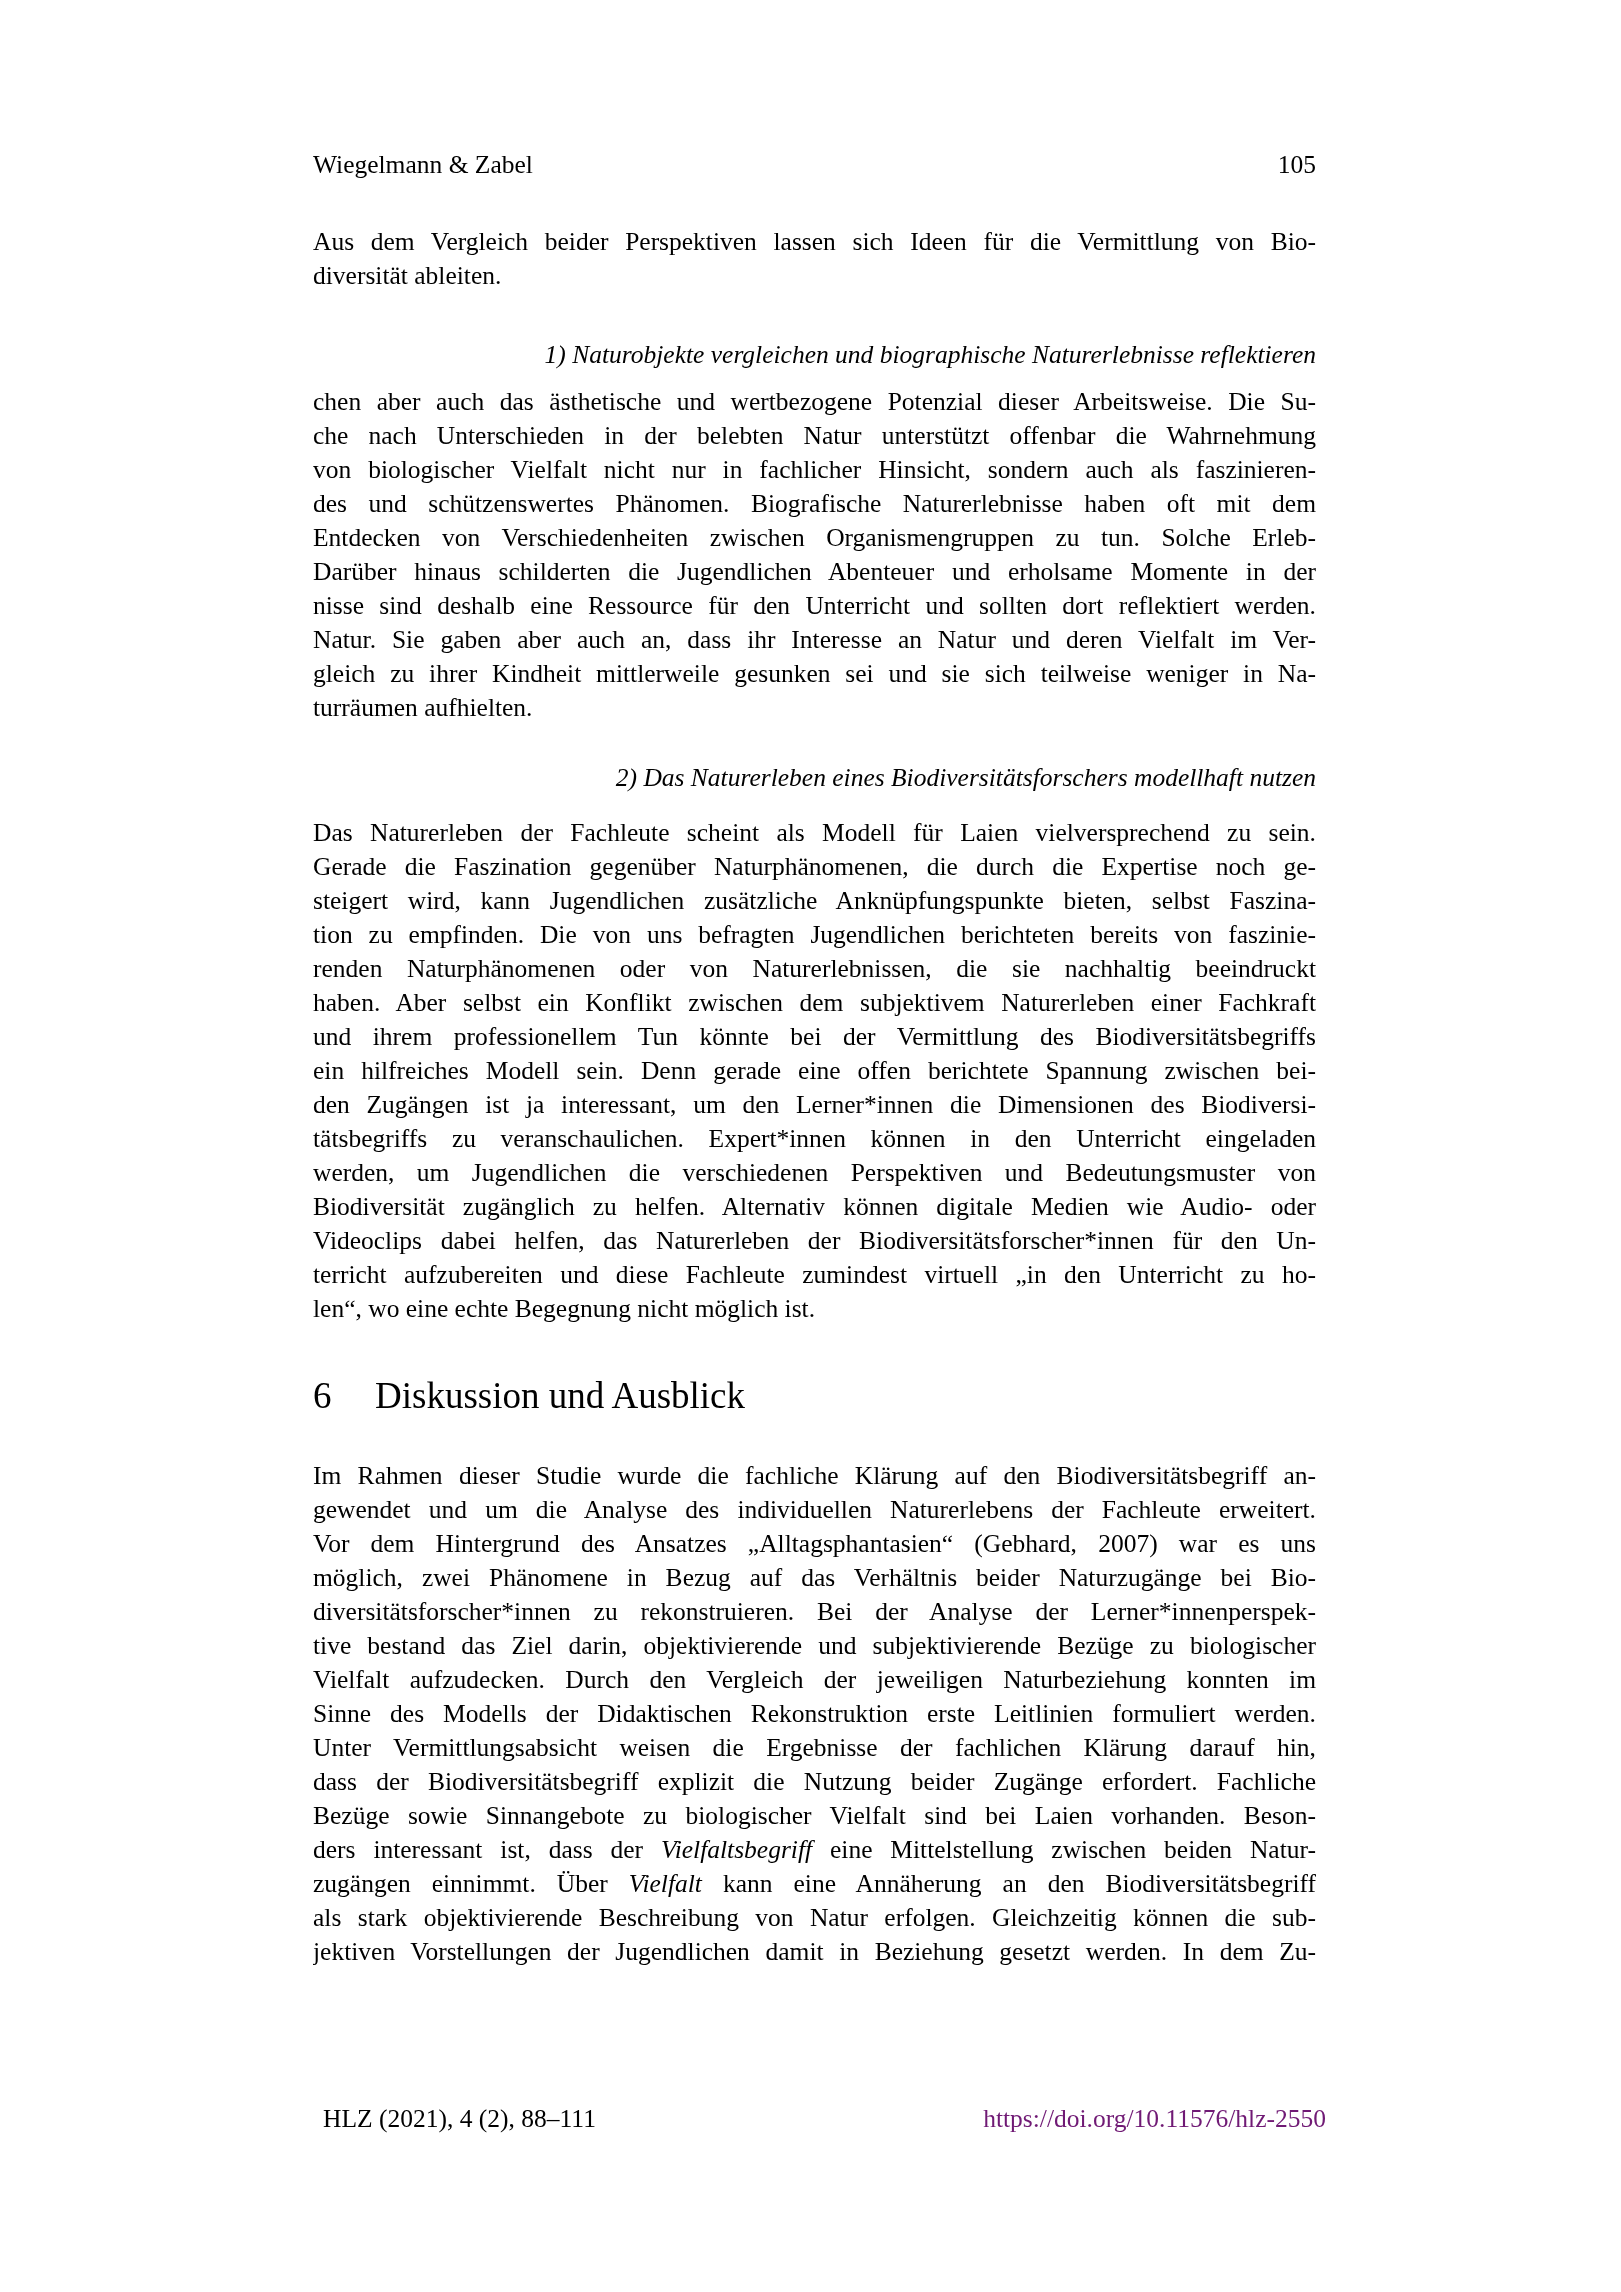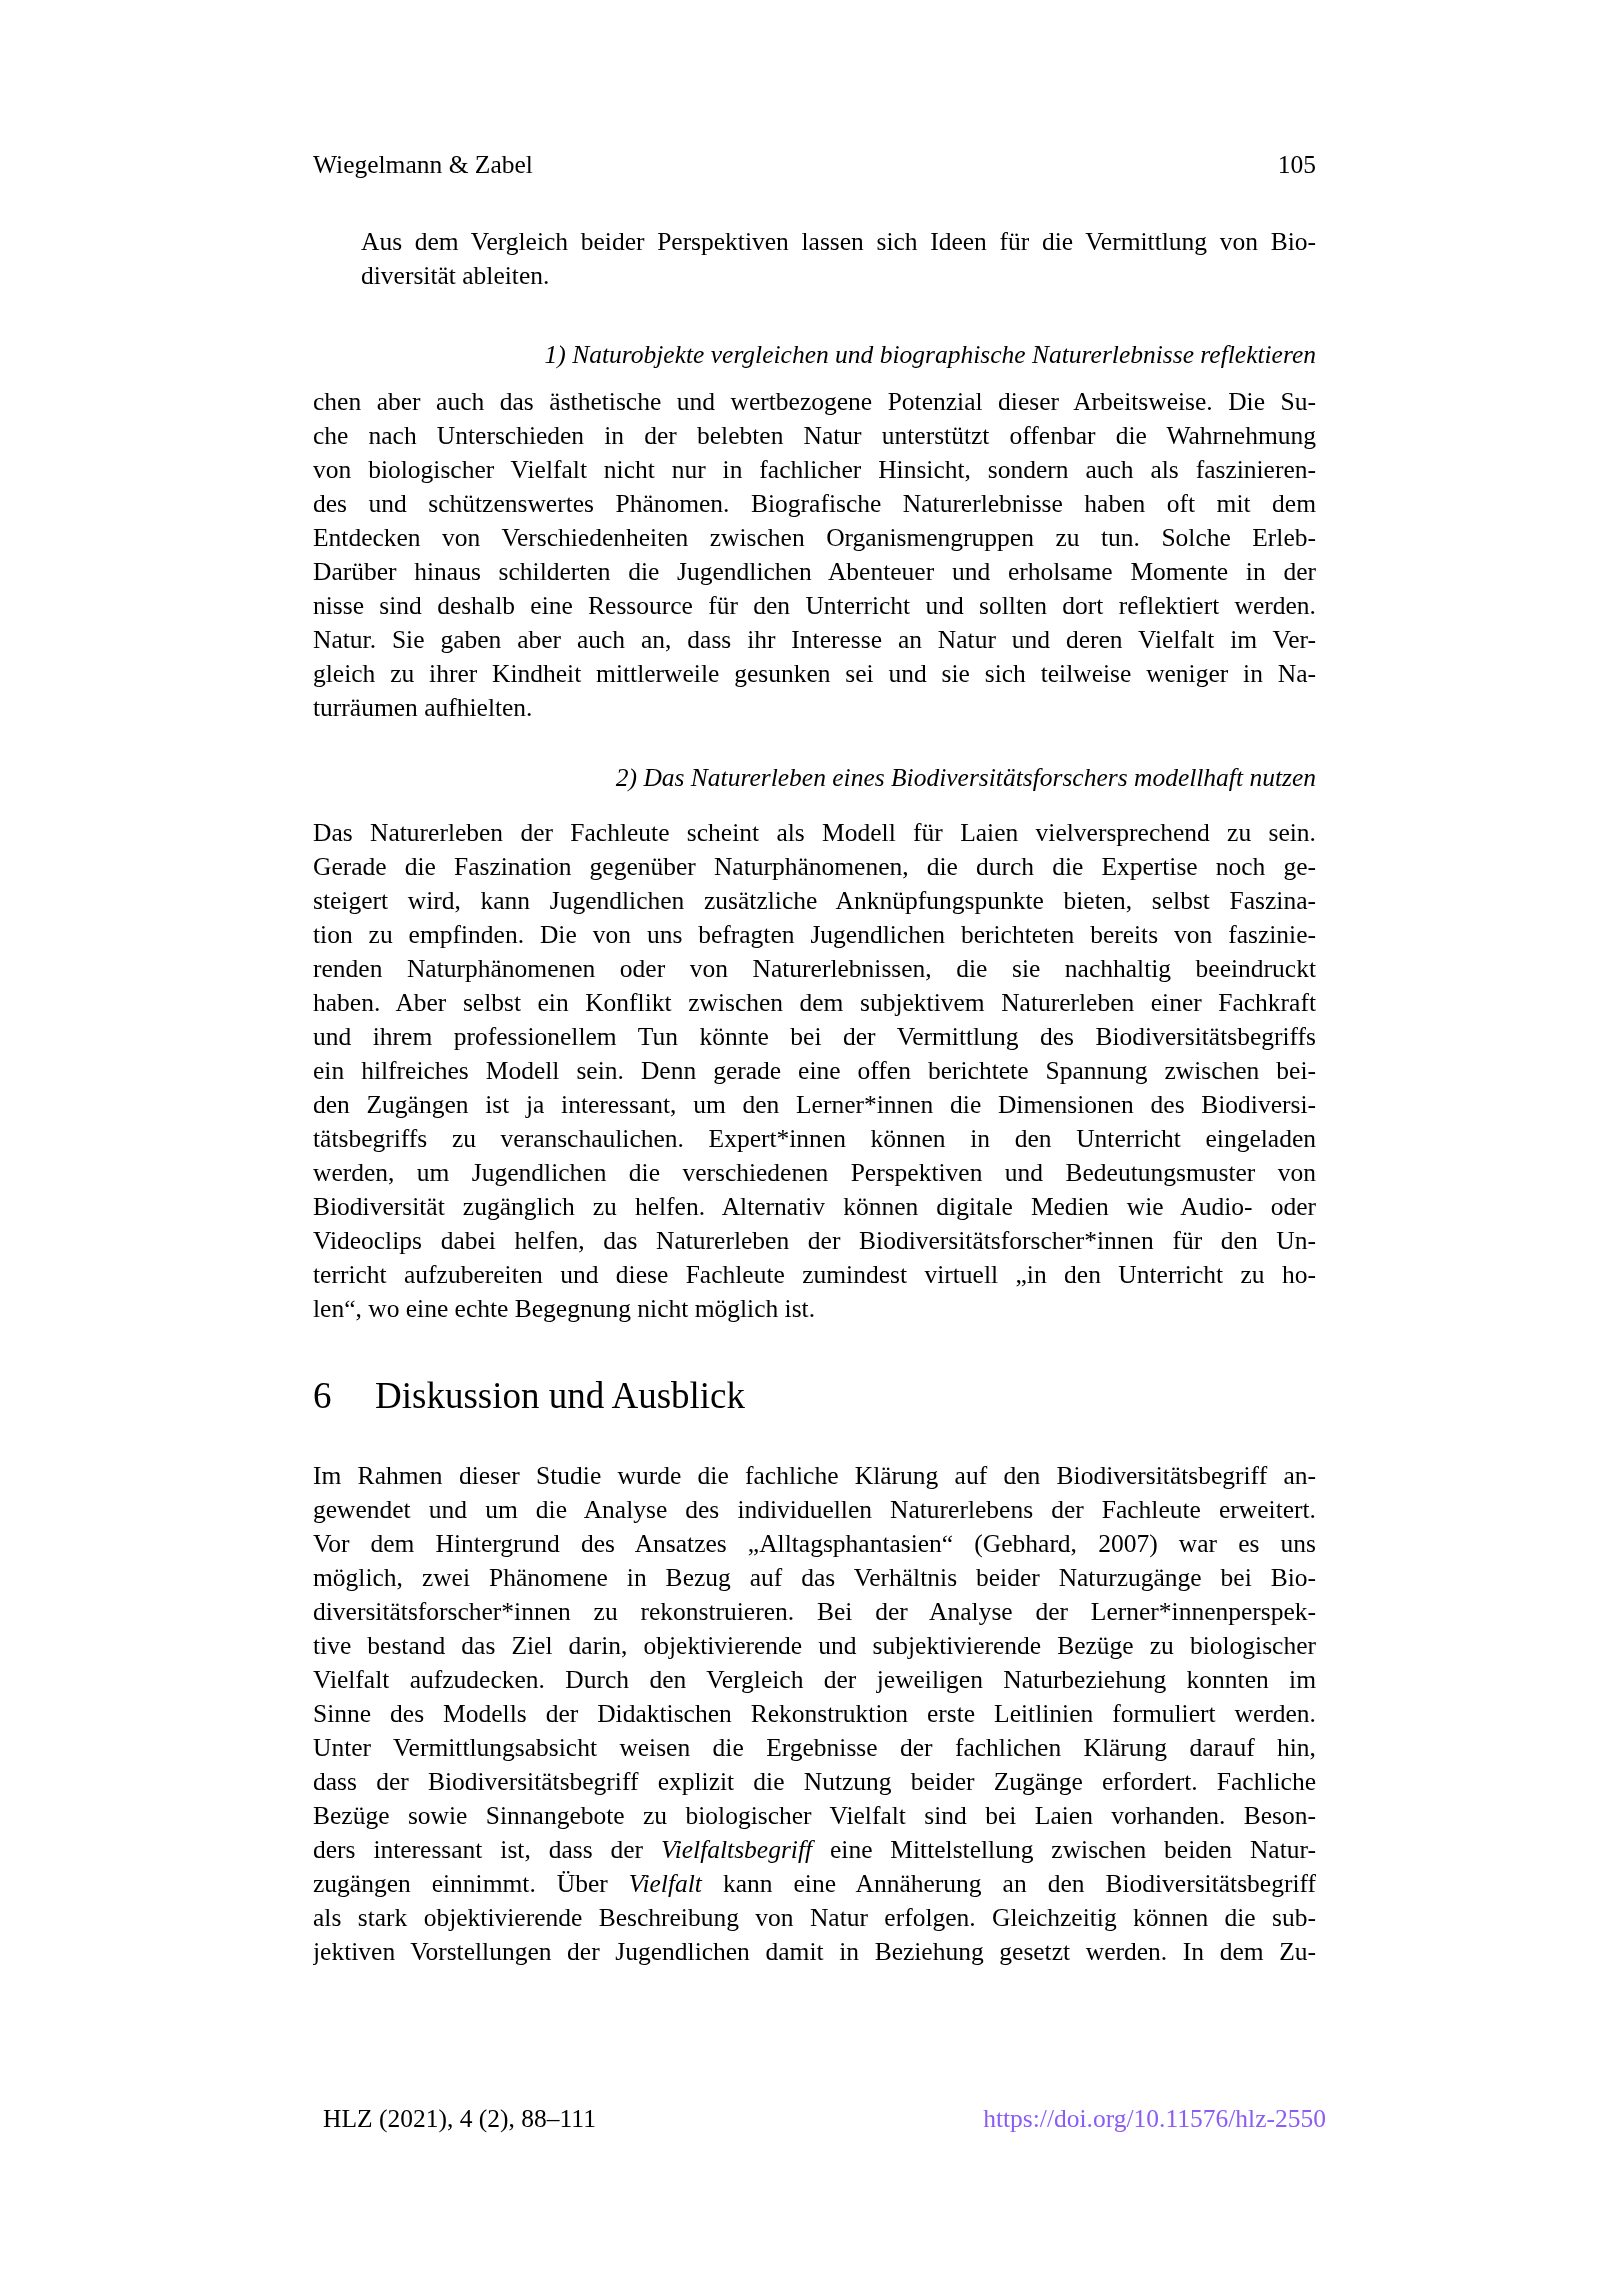--- a/index.html
+++ b/index.html
@@ -34,21 +34,21 @@
     text-align-last: justify;
   }
   .para .line.endleft { text-align-last: left; }
   .subheading {
     font-style: italic;
     line-height: 34px;
     height: 34px;
     white-space: nowrap;
     text-align: right;
   }
-  .mt-p1 { margin-top: 43px; margin-left: 48px; }
+  .mt-p1 { margin-top: 43px; }
   .mt-h1 { margin-top: 45px; }
   .mt-p2 { margin-top: 12.7px; }
   .mt-h2 { margin-top: 36px; }
   .mt-p3 { margin-top: 21.6px; }
   .section-heading {
     display: flex;
     margin: 46px 0 0 0;
     font-size: 37px;
     font-weight: normal;
     line-height: 47px;
@@ -59,21 +59,21 @@
   .footer {
     position: absolute;
     top: 2102px;
     left: 311px;
     width: 1003px;
     display: flex;
     justify-content: space-between;
     line-height: 34px;
     margin-left: 12px;
   }
-  .footer a { color: #8b5cf6; text-decoration: none; text-align: center; }
+  .footer a { color: #701a75; text-decoration: none; text-align: center; }
   em { font-style: italic; }
 </style>
 </head>
 <body>
 
 <div class="page">
 
   <div class="content">
 
     <div class="running-header">

